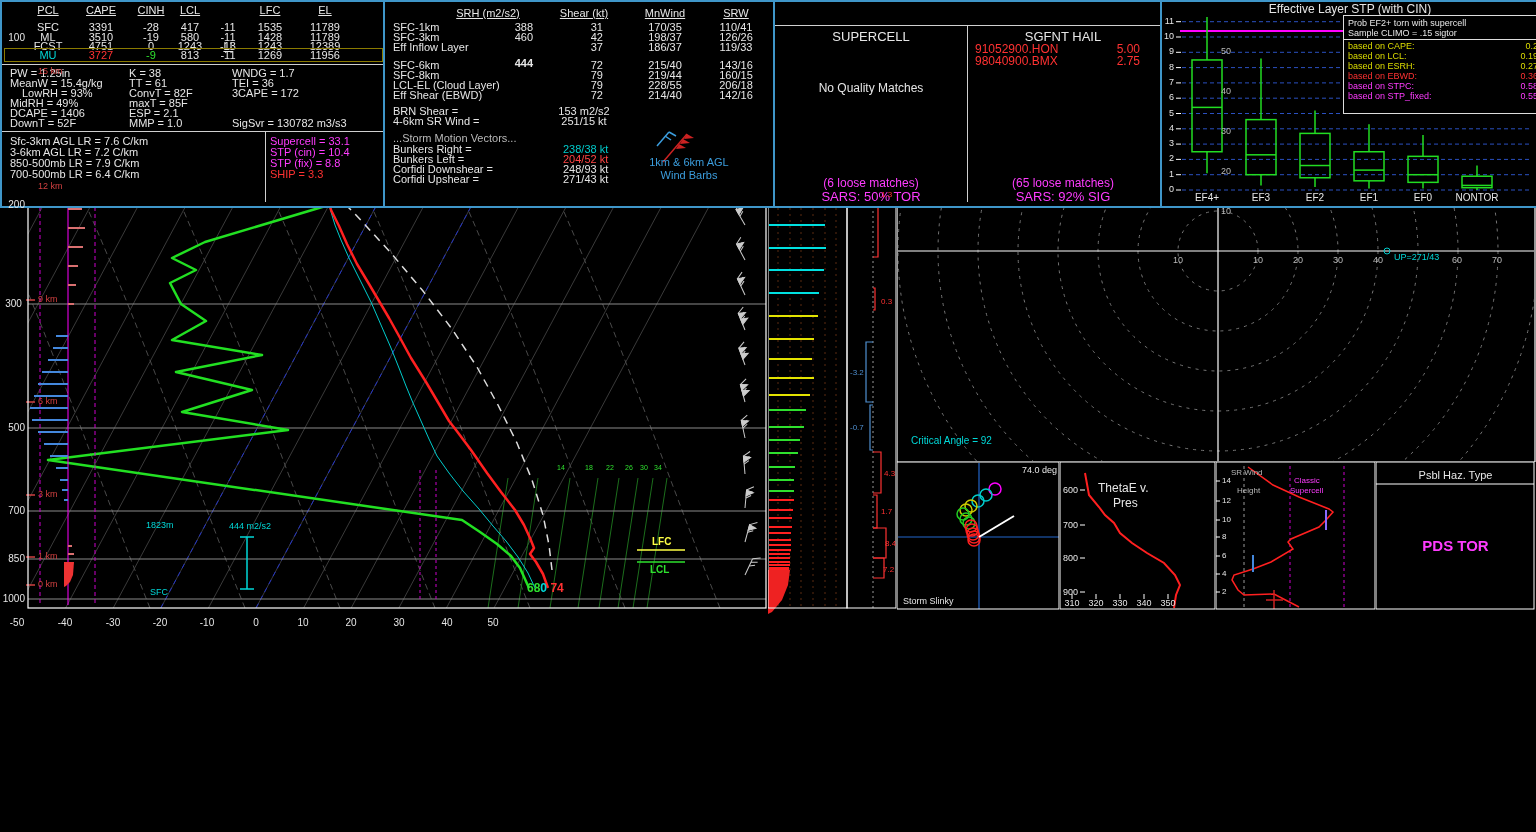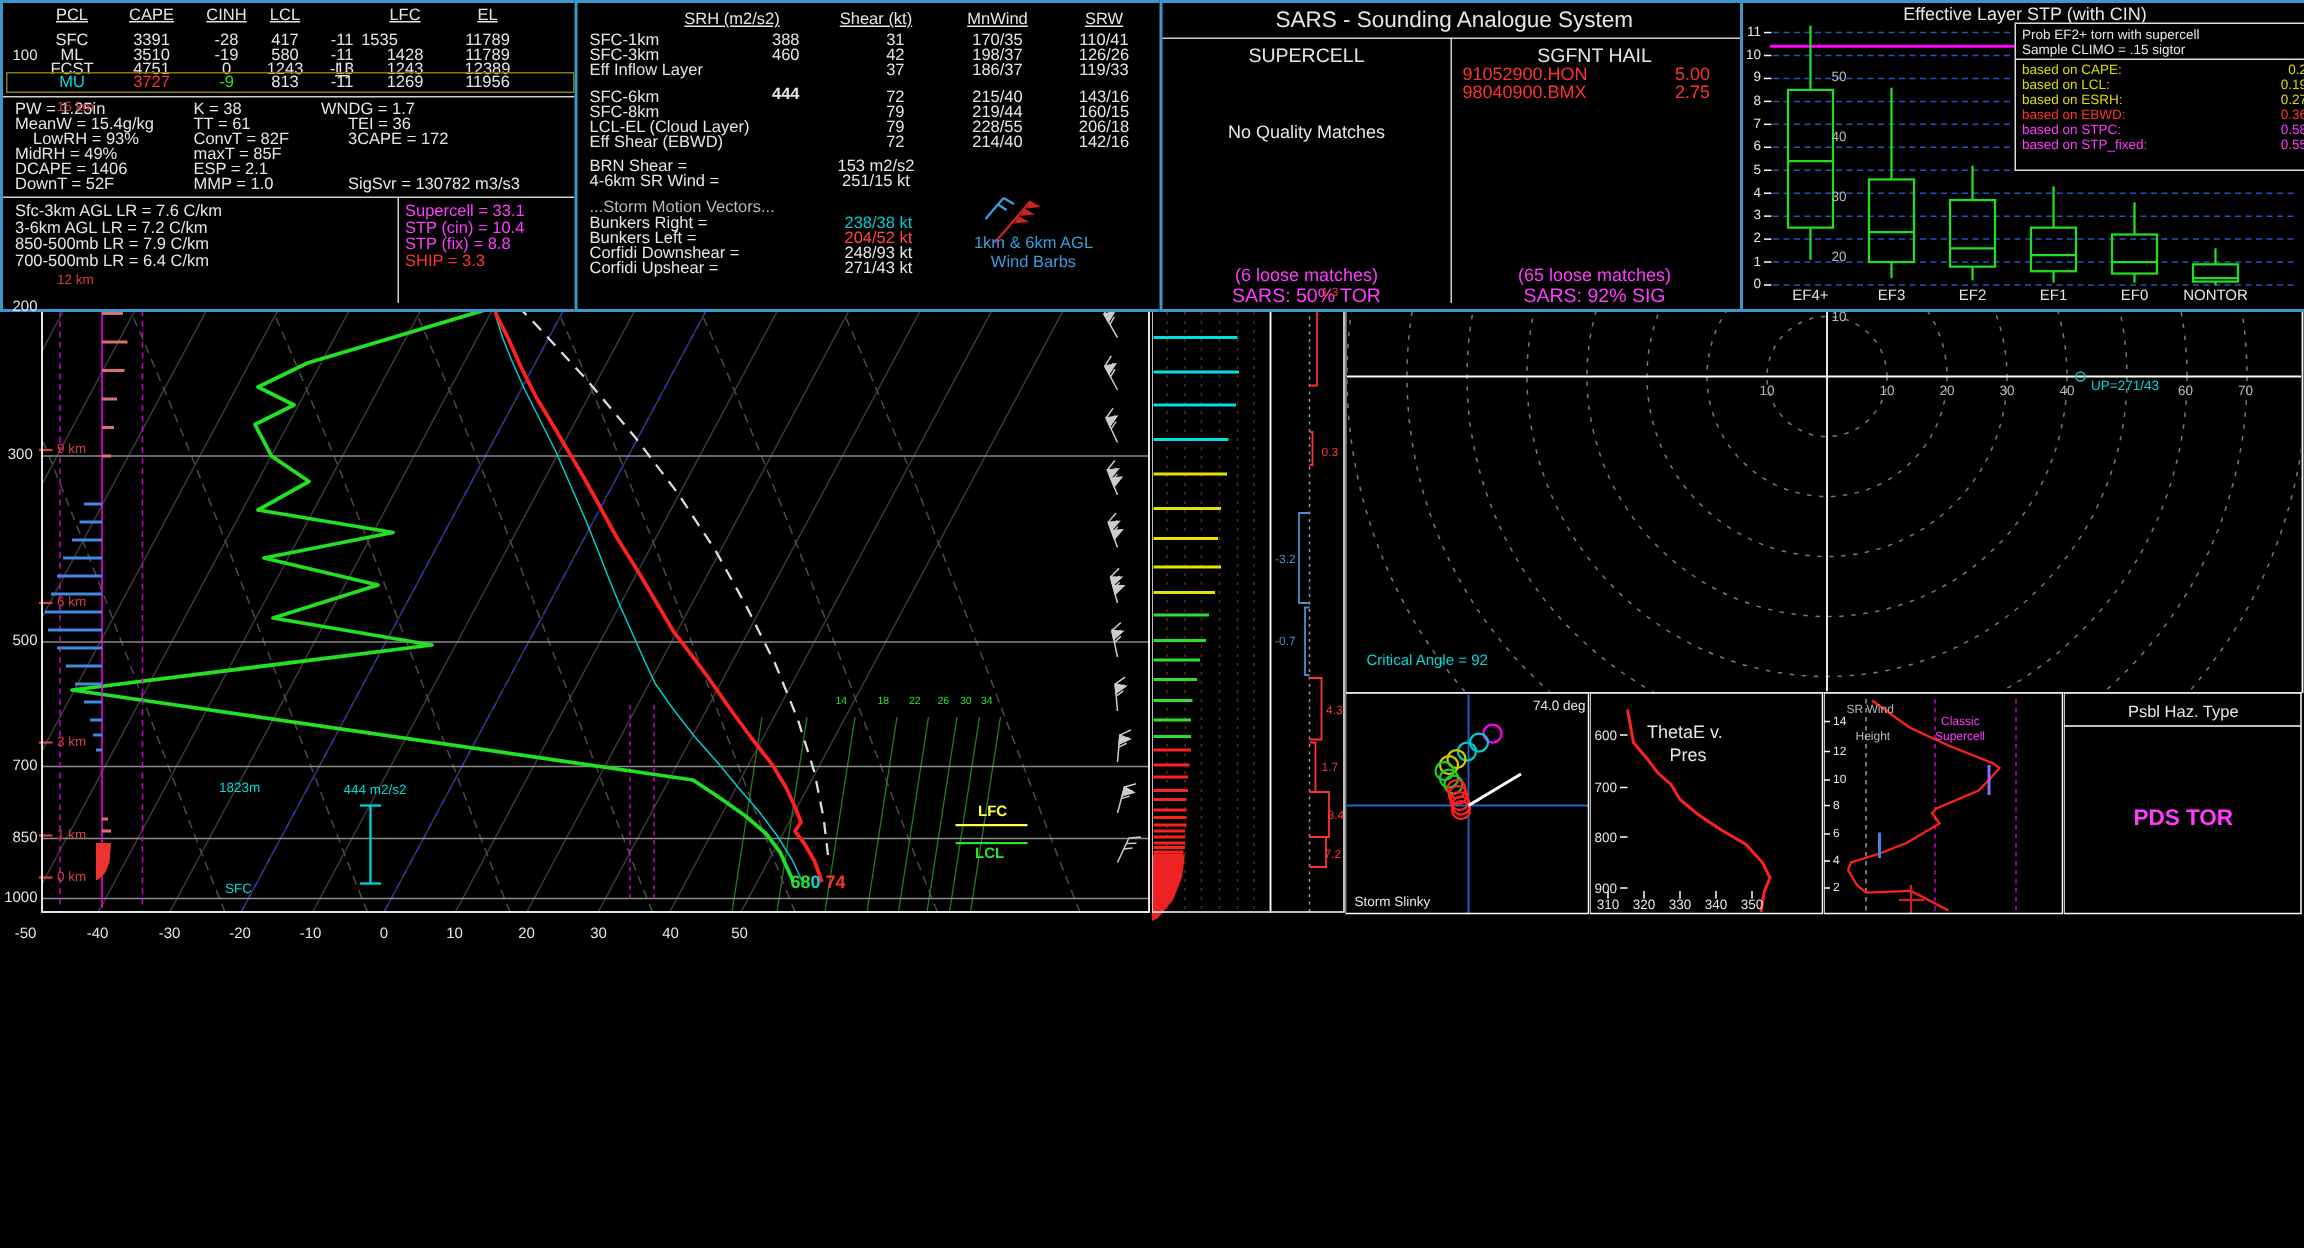--- a/index.html
+++ b/index.html
@@ -429,21 +429,21 @@
     <div class="abs wht t11 ctr" style="left: 114px; top: 3px; width: 70px; text-decoration: underline;">CINH</div>
     <div class="abs wht t11 ctr" style="left: 153px; top: 3px; width: 70px; text-decoration: underline;">LCL</div>
     <div class="abs wht t11 ctr" style="left: 191px; top: 3px; width: 70px; text-decoration: underline; margin-top: 36px;">LI</div>
     <div class="abs wht t11 ctr" style="left: 233px; top: 3px; width: 70px; text-decoration: underline;">LFC</div>
     <div class="abs wht t11 ctr" style="left: 288px; top: 3px; width: 70px; text-decoration: underline;">EL</div>
     <div class="abs wht t11 ctr" style="left: 11px; top: 20px; width: 70px;">SFC</div>
     <div class="abs wht t11 ctr" style="left: 64px; top: 20px; width: 70px;">3391</div>
     <div class="abs wht t11 ctr" style="left: 114px; top: 20px; width: 70px;">-28</div>
     <div class="abs wht t11 ctr" style="left: 153px; top: 20px; width: 70px;">417</div>
     <div class="abs wht t11 ctr" style="left: 191px; top: 20px; width: 70px;">-11</div>
-    <div class="abs wht t11 ctr" style="left: 216px; top: 20px; width: 70px; text-align: center;">1535</div>
+    <div class="abs wht t11 ctr" style="left: 233px; top: 20px; width: 70px; text-align: center;">1535</div>
     <div class="abs wht t11 ctr" style="left: 288px; top: 20px; width: 70px;">11789</div>
     <div class="abs wht t11 ctr" style="left: 11px; top: 30px; width: 70px;">ML</div>
     <div class="abs wht t11 ctr" style="left: 64px; top: 30px; width: 70px;">3510</div>
     <div class="abs wht t11 ctr" style="left: 114px; top: 30px; width: 70px;">-19</div>
     <div class="abs wht t11 ctr" style="left: 153px; top: 30px; width: 70px;">580</div>
     <div class="abs wht t11 ctr" style="left: 191px; top: 30px; width: 70px;">-11</div>
     <div class="abs wht t11 ctr" style="left: 233px; top: 30px; width: 70px;">1428</div>
     <div class="abs wht t11 ctr" style="left: 288px; top: 30px; width: 70px;">11789</div>
     <div class="abs wht t11 ctr" style="left: 11px; top: 39px; width: 70px;">FCST</div>
     <div class="abs wht t11 ctr" style="left: 64px; top: 39px; width: 70px;">4751</div>
@@ -456,21 +456,21 @@
     <div class="abs cyn t11 ctr" style="left: 11px; top: 48px; width: 70px;">MU</div>
     <div class="abs red t11 ctr" style="left: 64px; top: 48px; width: 70px;">3727</div>
     <div class="abs grn t11 ctr" style="left: 114px; top: 48px; width: 70px;">-9</div>
     <div class="abs wht t11 ctr" style="left: 153px; top: 48px; width: 70px;">813</div>
     <div class="abs wht t11 ctr" style="left: 191px; top: 48px; width: 70px;">-11</div>
     <div class="abs wht t11 ctr" style="left: 233px; top: 48px; width: 70px;">1269</div>
     <div class="abs wht t11 ctr" style="left: 288px; top: 48px; width: 70px;">11956</div>
     <div class="hline" style="left: 0px; top: 62px; width: 381px;"></div>
     <div class="abs wht t11" style="left: 8px; top: 66px;">PW = 1.25in</div>
     <div class="abs wht t11" style="left: 127px; top: 66px;">K = 38</div>
-    <div class="abs wht t11" style="left: 212px; top: 66px; text-align: center;">WNDG = 1.7</div>
+    <div class="abs wht t11" style="left: 230px; top: 66px; text-align: center;">WNDG = 1.7</div>
     <div class="abs wht t11" style="left: 8px; top: 76px;">MeanW = 15.4g/kg</div>
     <div class="abs wht t11" style="left: 127px; top: 76px;">TT = 61</div>
     <div class="abs wht t11" style="left: 230px; top: 76px;">TEI = 36</div>
     <div class="abs wht t11" style="left: 8px; top: 86px; padding-left: 12px;">LowRH = 93%</div>
     <div class="abs wht t11" style="left: 127px; top: 86px;">ConvT = 82F</div>
     <div class="abs wht t11" style="left: 230px; top: 86px;">3CAPE = 172</div>
     <div class="abs wht t11" style="left: 8px; top: 96px;">MidRH = 49%</div>
     <div class="abs wht t11" style="left: 127px; top: 96px;">maxT = 85F</div>
     <div class="abs wht t11" style="left: 8px; top: 106px;">DCAPE = 1406</div>
     <div class="abs wht t11" style="left: 127px; top: 106px;">ESP = 2.1</div>
@@ -543,21 +543,20 @@
       <line x1="16" y1="8" x2="22" y2="12" stroke="#3b9ddd" stroke-width="1.5"></line>
       <line x1="14" y1="34" x2="38" y2="6" stroke="#cc2222" stroke-width="1.5"></line>
       <polygon points="38,6 45,10 35,11" fill="#cc2222"></polygon>
       <polygon points="34,11 41,15 31,16" fill="#cc2222"></polygon>
       <polygon points="30,16 37,20 27,21" fill="#cc2222"></polygon>
     </svg>
     <div class="abs blu t11 ctr" style="left: 244px; top: 155px; width: 120px;">1km &amp; 6km AGL</div>
     <div class="abs blu t11 ctr" style="left: 244px; top: 168px; width: 120px;">Wind Barbs</div>
   </div>
 <div class="bpanel" id="sars-panel" style="left:773px;width:389px">
-  <div class="abs wht t15 ctr" style="left:0;top:4px;width:100%">SARS - Sounding Analogue System</div>
   <div class="hline" style="left:0;top:23px;width:100%"></div>
   <div class="vline" style="left:192px;top:23px;height:177px"></div>
   <div class="abs wht t13 ctr" style="left:0;top:28px;width:192px">SUPERCELL</div>
   <div class="abs wht t13 ctr" style="left:193px;top:28px;width:190px">SGFNT HAIL</div>
   <div class="abs wht t12 ctr" style="left:0;top:80px;width:192px">No Quality Matches</div>
   <div id="sars-hail-list"></div>
   <div class="abs mag t12 ctr" style="left:0;top:175px;width:192px">(6 loose matches)</div>
   <div class="abs mag t13 ctr" style="left:0;top:188px;width:192px">SARS: 50% TOR</div>
   <div class="abs mag t12 ctr" style="left:193px;top:175px;width:190px">(65 loose matches)</div>
   <div class="abs mag t13 ctr" style="left:193px;top:188px;width:190px">SARS: 92% SIG</div>

